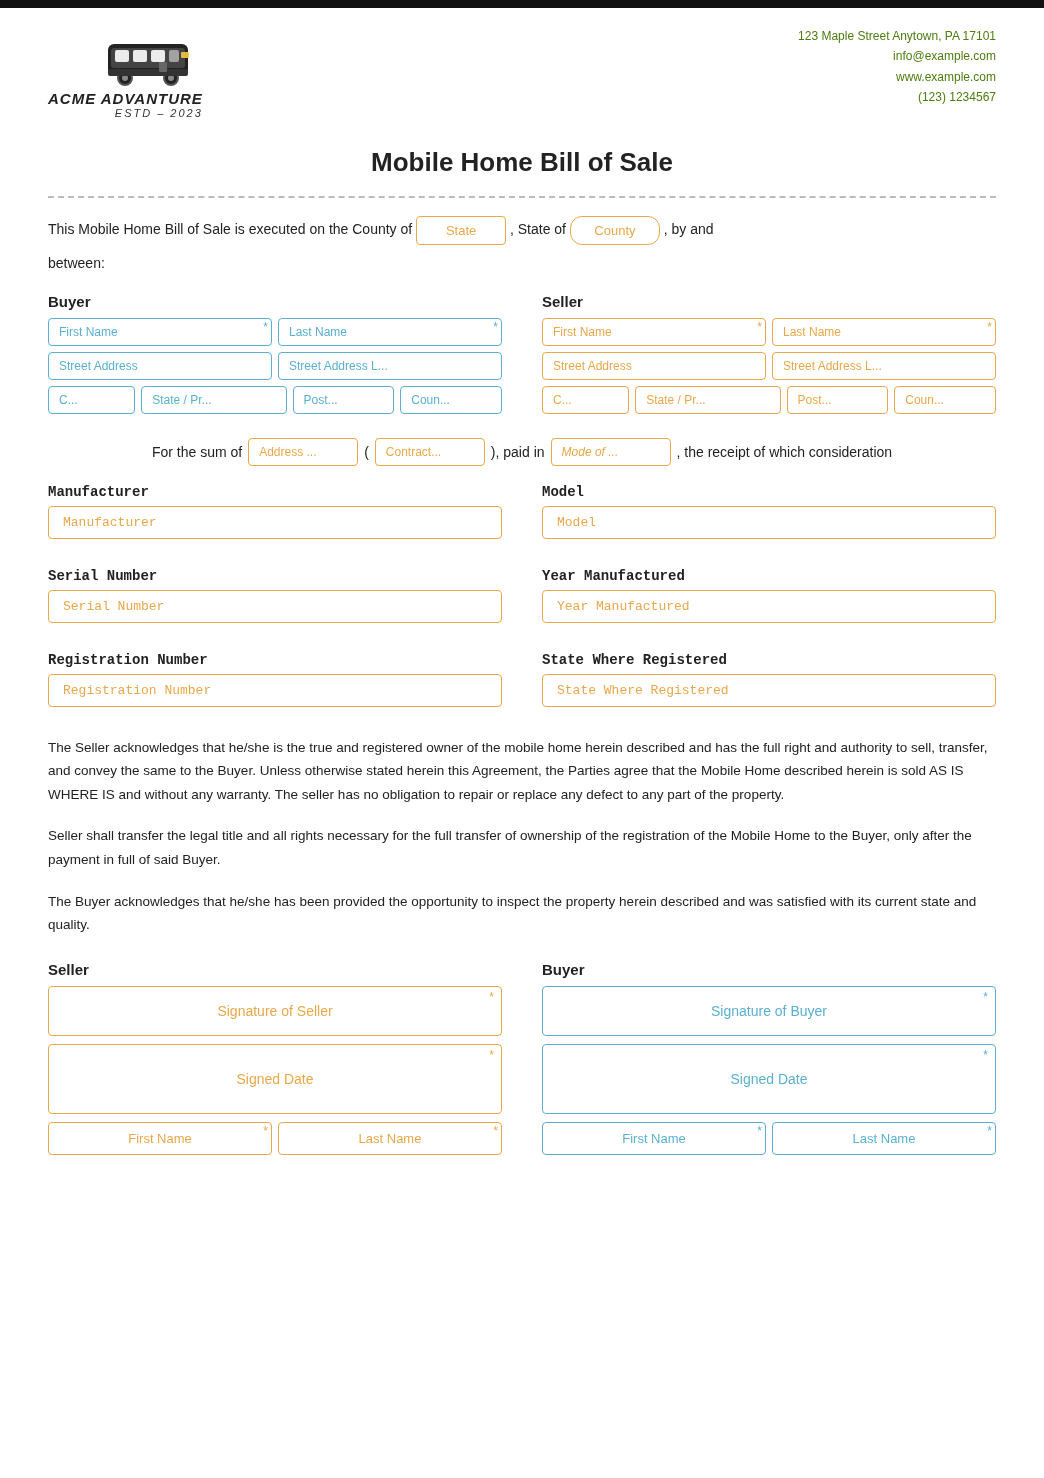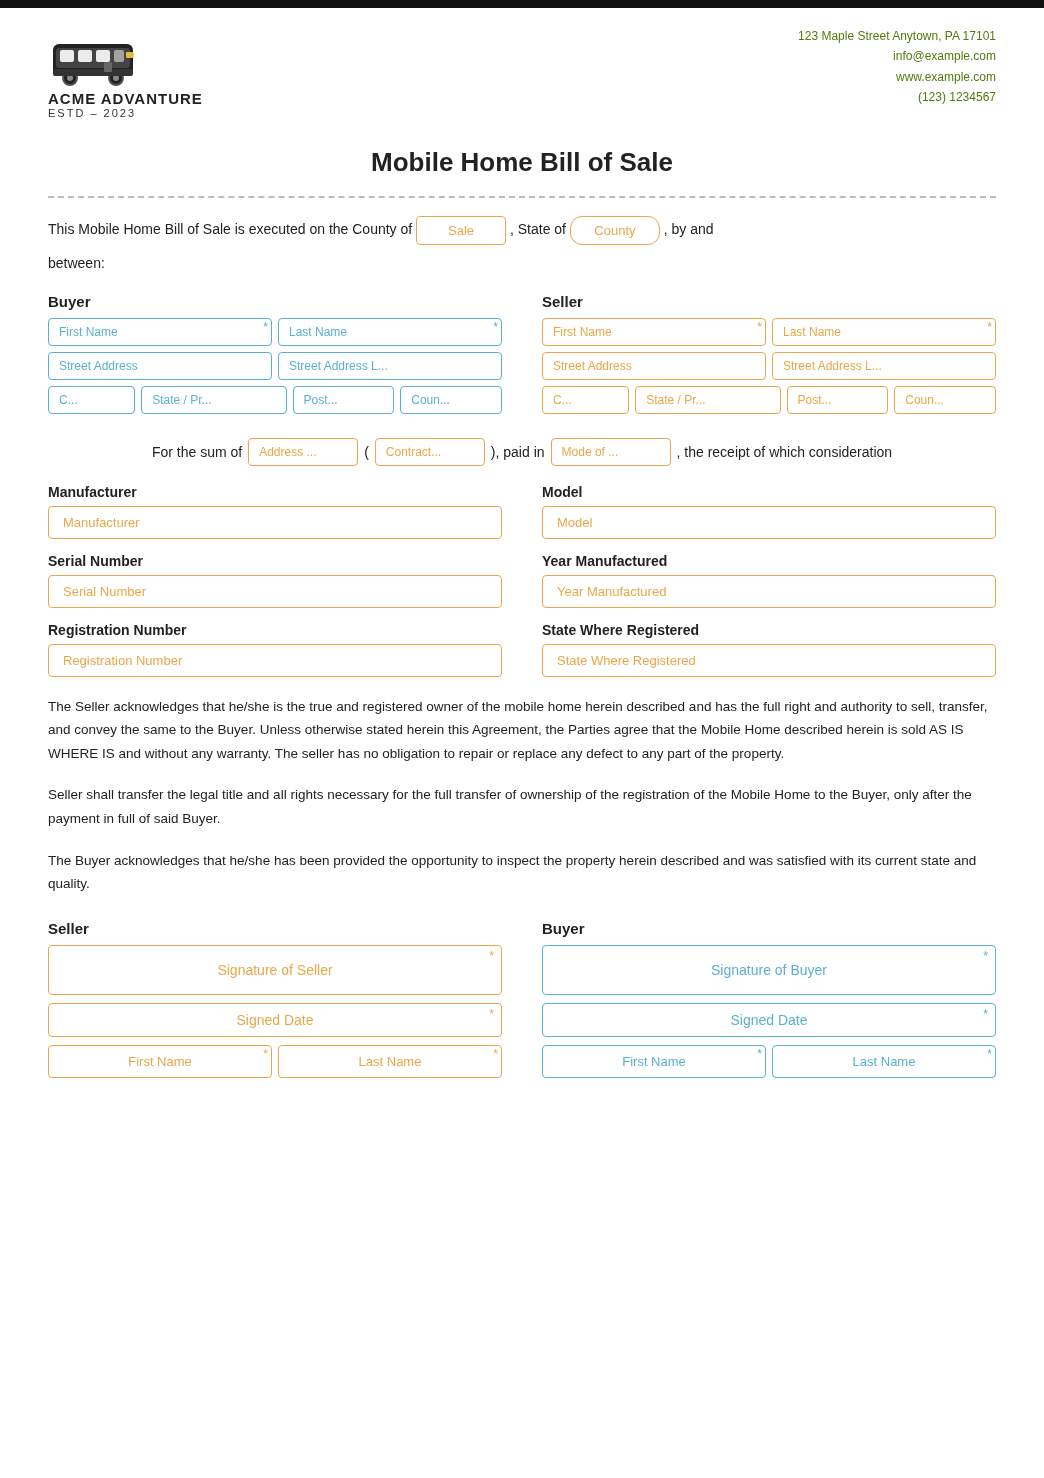--- a/index.html
+++ b/index.html
@@ -17,21 +17,22 @@
     }
     .header {
       display: flex;
       justify-content: space-between;
       align-items: flex-start;
       padding: 18px 48px 10px 48px;
     }
     .logo-area {
       display: flex;
       flex-direction: column;
-      align-items: flex-start;
+      align-items: flex-end;
+      font-style: italic;
     }
     .logo-img {
       width: 100px;
       height: 60px;
     }
     .company-name {
       font-weight: bold;
       font-size: 15px;
       letter-spacing: 1px;
       margin-top: 4px;
@@ -156,21 +157,22 @@
       font-size: 14px;
       margin-bottom: 10px;
       line-height: 1.7;
     }
     .vehicle-section {
       margin-top: 18px;
     }
     .vehicle-row {
       display: flex;
       gap: 40px;
-      margin-bottom: 14px;
+      margin-bottom: 29px;
+      font-family: Liberation Mono, monospace;
     }
     .vehicle-col {
       flex: 1;
     }
     .vehicle-label {
       font-weight: bold;
       font-size: 14px;
       margin-bottom: 6px;
     }
     .vehicle-field {
@@ -217,21 +219,21 @@
     }
     .sig-field-blue {
       border: 1.5px solid #5bb0d0;
       color: #5bb0d0;
     }
     .sig-field-orange {
       border: 1.5px solid #e8a84a;
       color: #e8a84a;
     }
     .sig-field-date {
-      padding: 8px 14px;
+      padding: 26px 14px;
     }
     .sig-name-row {
       display: flex;
       gap: 6px;
     }
     .sig-name-field {
       flex: 1;
       border-radius: 4px;
       padding: 8px 10px;
       font-size: 13px;
@@ -279,21 +281,21 @@
 </div>
 
 <div class="doc-title">Mobile Home Bill of Sale</div>
 
 <hr class="divider-dashed">
 
 <div class="content">
 
   <div class="intro-text">
     <span>This Mobile Home Bill of Sale is executed on the County of</span>
-    <span class="inline-field field-state">Sale</span>
+    <span class="inline-field field-state">State</span>
     <span>, State of</span>
     <span class="inline-field field-county">County</span>
     <span>, by and</span>
   </div>
   <div class="intro-text">between:</div>
 
   <div class="section-row">
 
     <div class="section-col">
       <div class="section-label">Buyer</div>
@@ -372,21 +374,21 @@
     <span>For the sum of</span>
     <div class="form-field-wrap">
       <div class="form-field field-orange" style="min-width:110px;display:inline-block;">Address ...</div>
     </div>
     <span>(</span>
     <div class="form-field-wrap">
       <div class="form-field field-orange" style="min-width:110px;display:inline-block;">Contract...</div>
     </div>
     <span>), paid in</span>
     <div class="form-field-wrap">
-      <div class="form-field field-orange" style="min-width:120px;display:inline-block;">Mode of ...</div>
+      <div class="form-field field-orange" style="min-width:120px;display:inline-block;font-style:italic;">Mode of ...</div>
     </div>
     <span>, the receipt of which consideration</span>
   </div>
 
   <div class="vehicle-section">
     <div class="vehicle-row">
       <div class="vehicle-col">
         <div class="vehicle-label">Manufacturer</div>
         <div class="vehicle-field">Manufacturer</div>
       </div>

